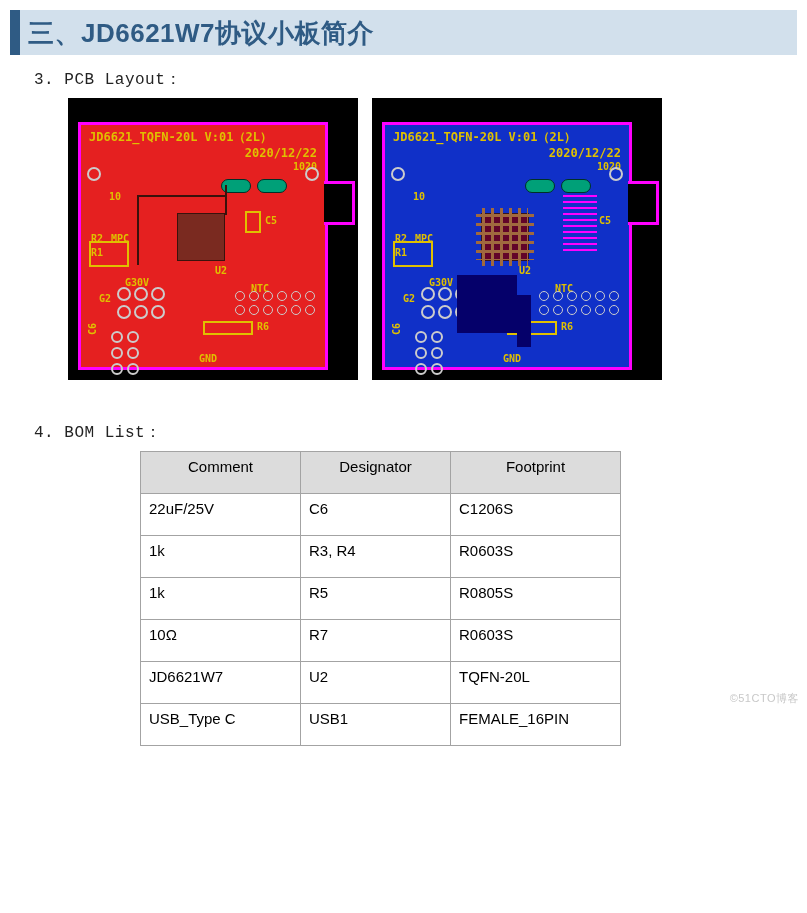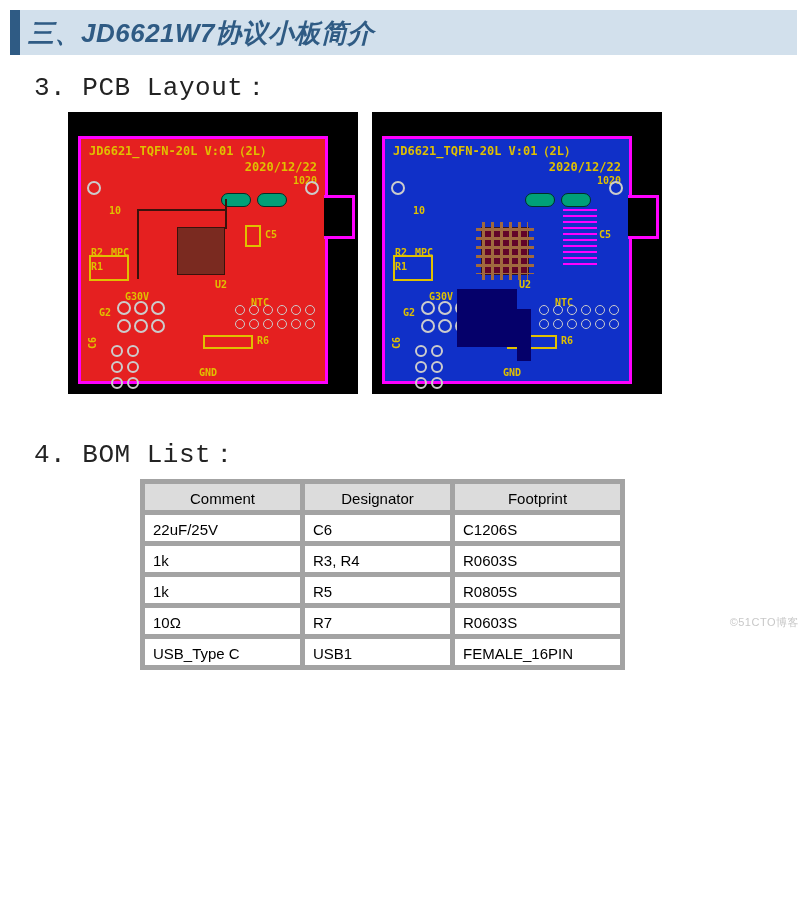--- a/index.html
+++ b/index.html
@@ -15,25 +15,24 @@
     background: #d2e0ec;
     border-left: 10px solid #2f5b84;
     padding: 6px 8px 4px;
     margin: 10px 10px 14px;
   }
   .title-bar h1 {
     margin: 0;
     font-size: 26px;
     font-weight: 700;
     color: #2f5b84;
-    font-style: italic;
     letter-spacing: 0.5px;
   }
   .section-label {
-    font-size: 26px;
+    font-size: 16px;
     font-family: "Consolas","Courier New",monospace;
     color: #232323;
     margin: 6px 0 8px 34px;
     letter-spacing: 0.5px;
   }
   .pcb-row {
     display: flex;
     gap: 14px;
     margin-left: 68px;
   }
@@ -151,22 +150,22 @@
   }
   .bom-wrap {
     margin: 4px 0 20px 140px;
   }
   table.bom {
     border-collapse: collapse;
     font-family: Arial, sans-serif;
     font-size: 15px;
   }
   table.bom th, table.bom td {
-    border: 5px solid #a3a3a3;
-    padding: 2px 8px 0;
+    border: 1px solid #a3a3a3;
+    padding: 2px 8px 15px;
     text-align: left;
     vertical-align: middle;
     height: 24px;
   }
   table.bom th {
     background: #dcdcdc;
     font-weight: 400;
     text-align: center;
   }
   table.bom td { background: #fff; }
@@ -383,20 +382,25 @@
           <td>1k</td>
           <td>R5</td>
           <td>R0805S</td>
         </tr>
         <tr>
           <td>10Ω</td>
           <td>R7</td>
           <td>R0603S</td>
         </tr>
         <tr>
+          <td>JD6621W7</td>
+          <td>U2</td>
+          <td>TQFN-20L</td>
+        </tr>
+        <tr>
           <td>USB_Type C</td>
           <td>USB1</td>
           <td>FEMALE_16PIN</td>
         </tr>
       </tbody>
   </table>
 </div>
 
 <div class="watermark">©51CTO博客</div>
 

